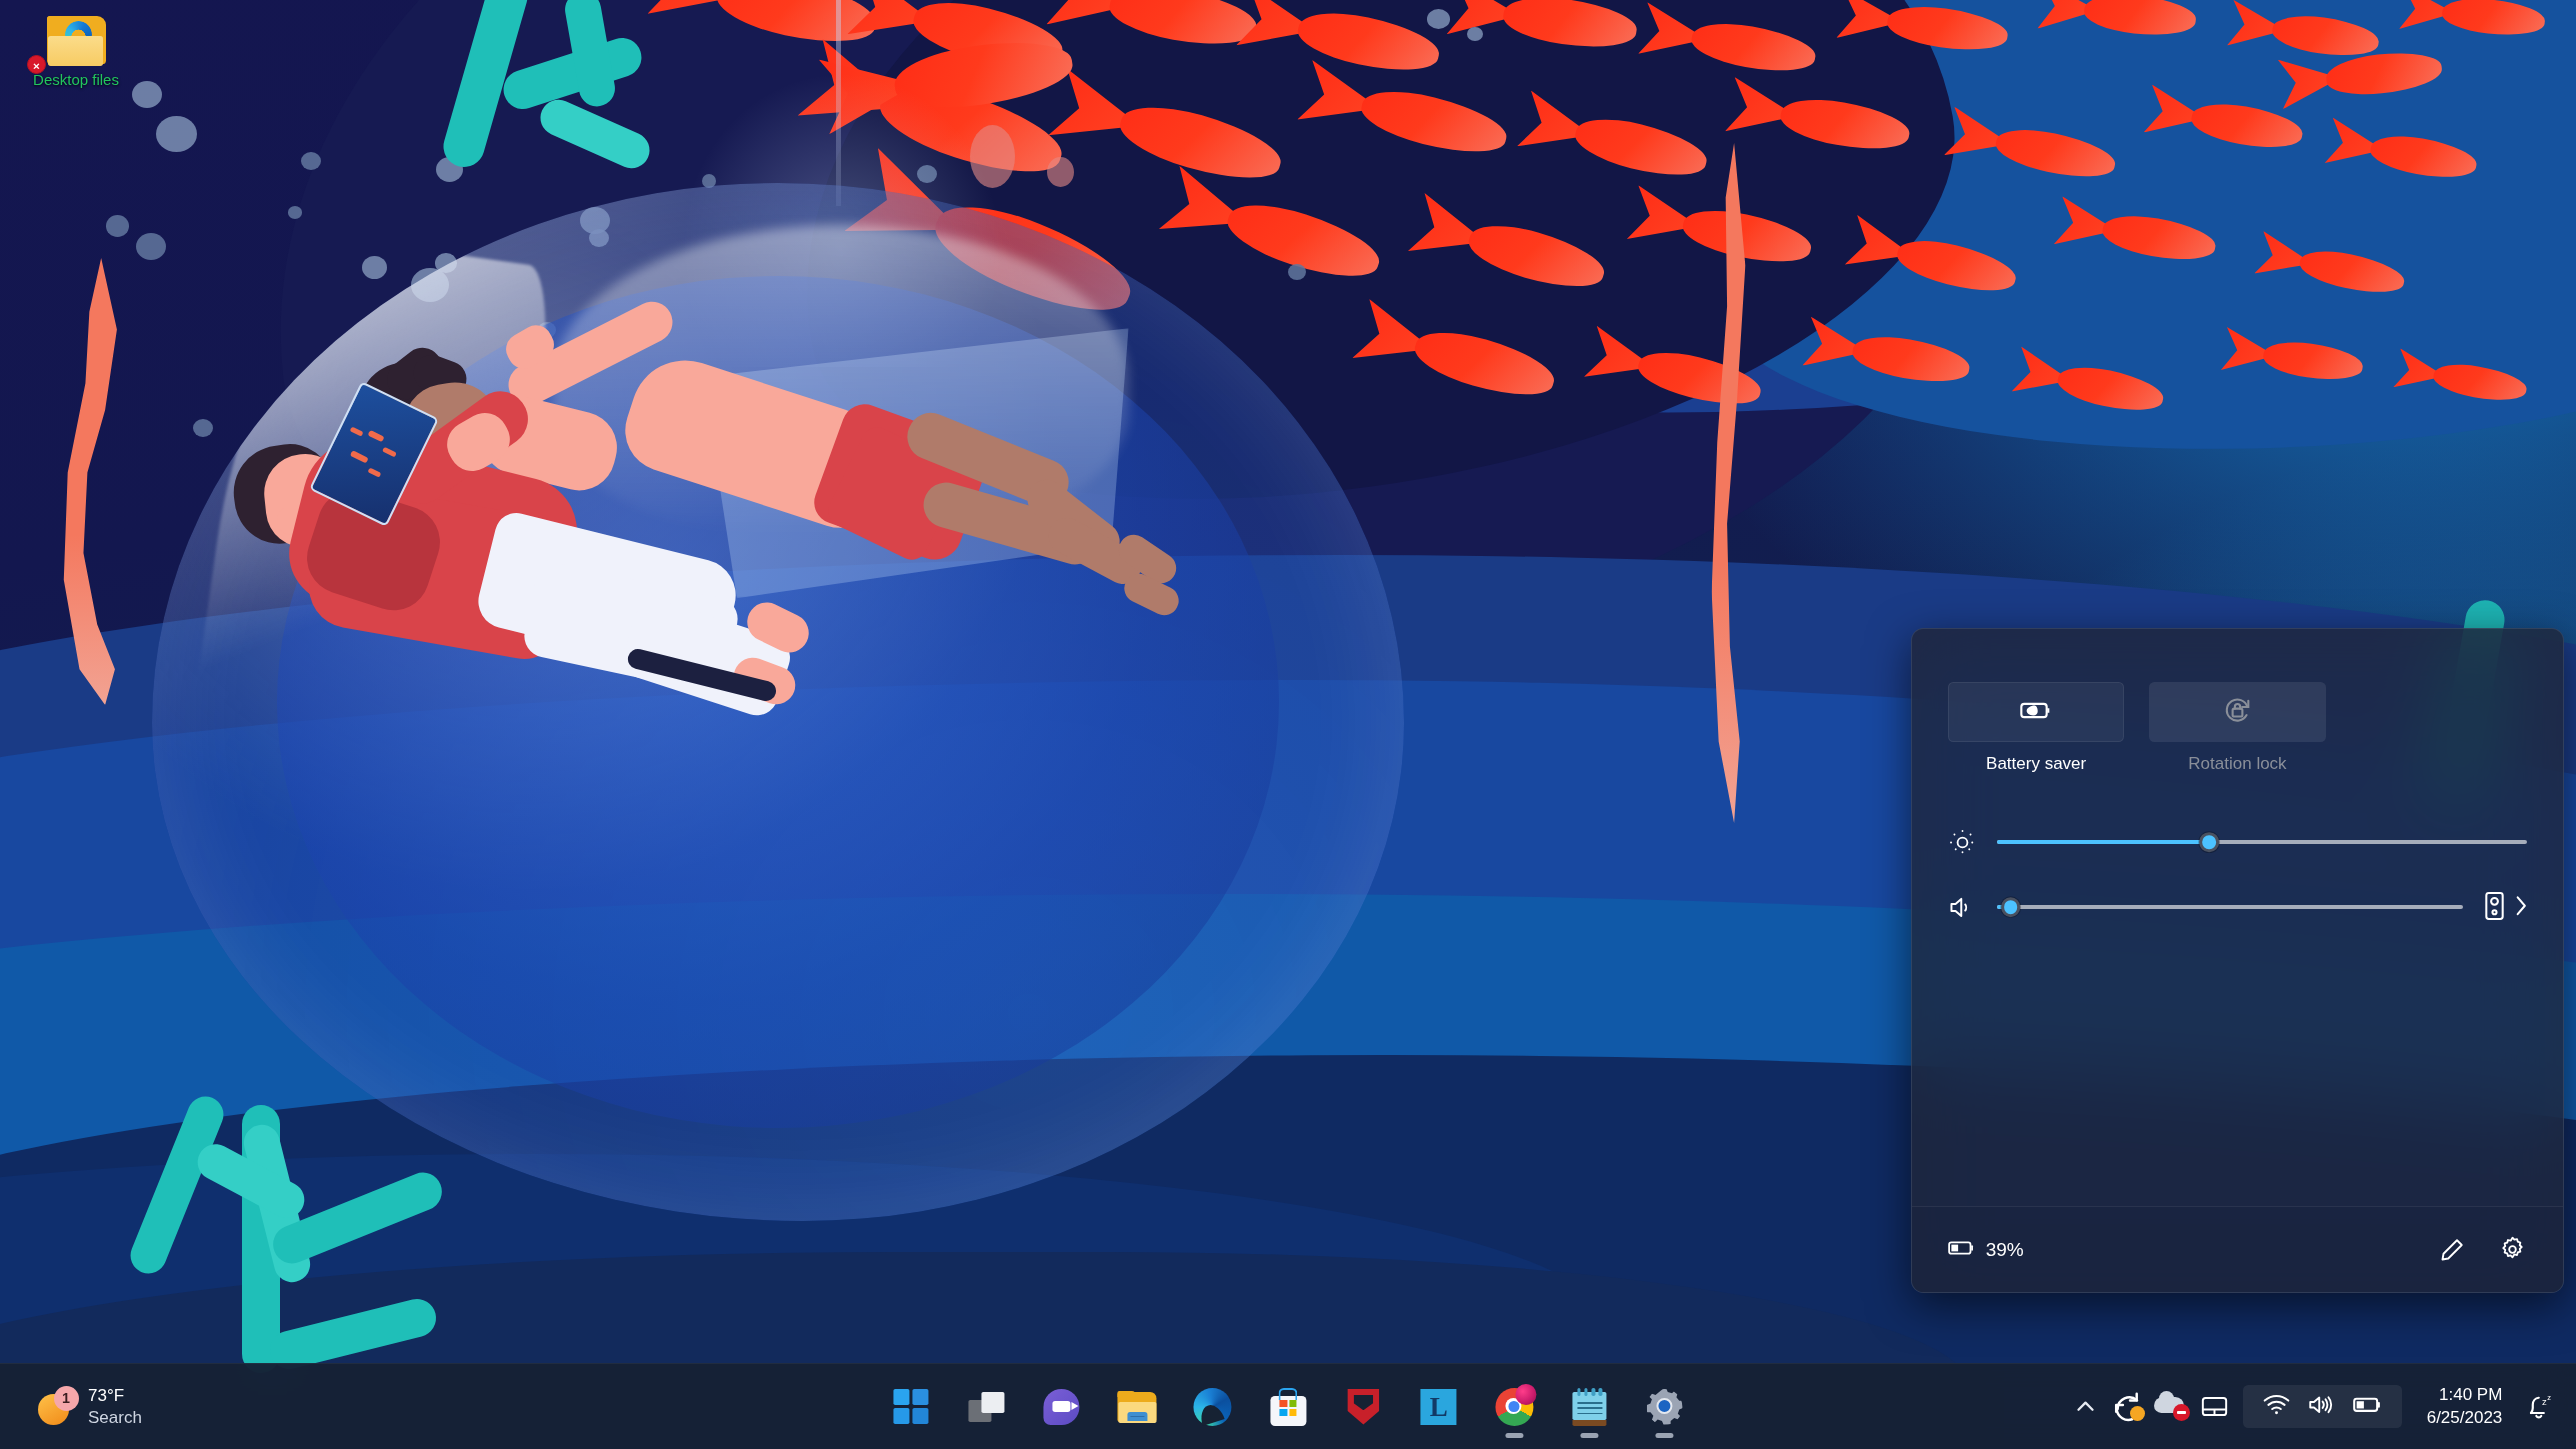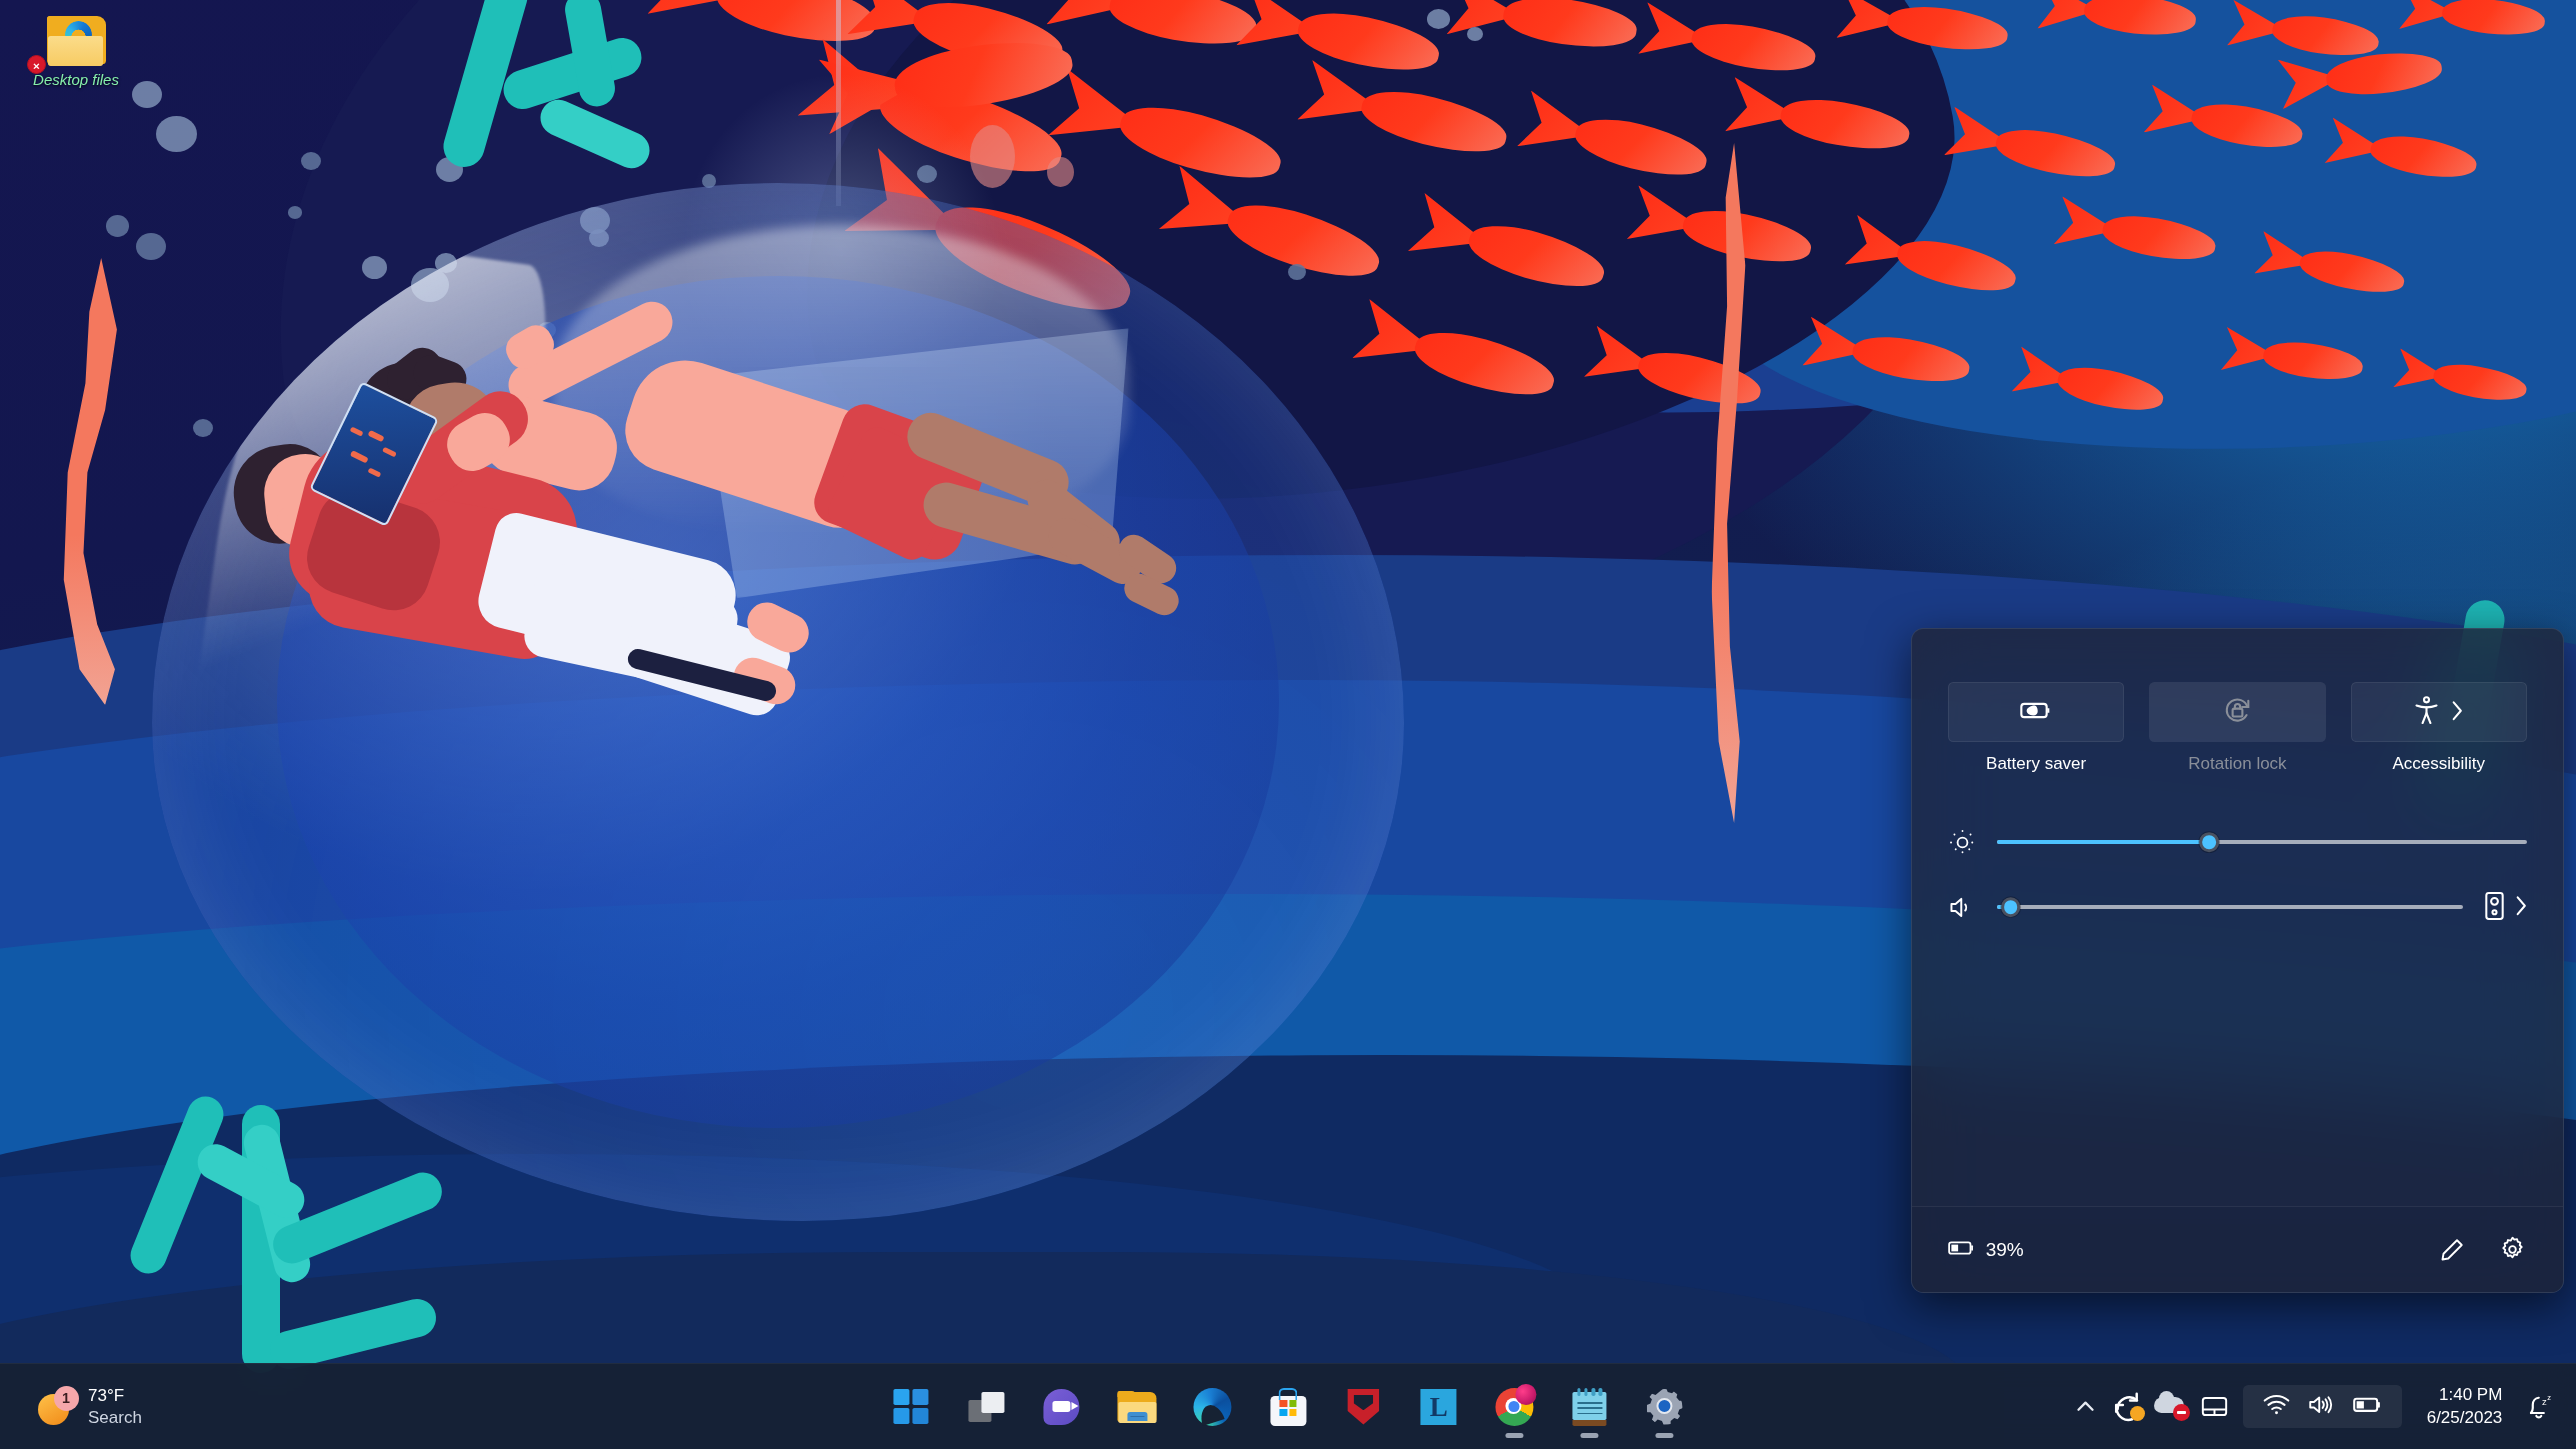--- a/index.html
+++ b/index.html
@@ -173,23 +173,22 @@
     background:conic-gradient(from 210deg, #41d6b0, #2fb3e8, #1478d4, #0d5fb5, #41d6b0);
     -webkit-mask:radial-gradient(circle at 50% 58%, transparent 0 34%, #000 35%);
             mask:radial-gradient(circle at 50% 58%, transparent 0 34%, #000 35%);
   }
   .err-badge {
     position:absolute; left:9px; top:39px; width:19px; height:19px; border-radius:50%;
     background:#d8182a; color:#fff; font-size:11.6px; line-height:19px; text-align:center; font-weight:bold;
     border:1.8px solid #b51222;
   }
   #desk-icon .lbl {
-    margin-top:5.4px; color:#86efac; font-size:15px;
+    margin-top:5.4px; color:#22c55e; font-size:15px;
     text-shadow:0 0.9px 2.7px rgba(0,0,0,.9);
-    font-style:italic;
   }
 
   
   #quick-settings {
     position:absolute; left:1911px; top:628px; width:653px; height:665px;
     border-radius:12.5px;
     background:rgba(32,38,54,.80);
     backdrop-filter:blur(38px) saturate(140%);
     -webkit-backdrop-filter:blur(38px) saturate(140%);
     border:0.9px solid rgba(125,140,170,.22);
@@ -757,38 +756,20 @@
               <path d="M18.5 8.2a8 8 0 10-.6 6.3"></path>
               <path d="M19.2 3.6v4.7h-4.7"></path>
               <rect x="7.3" y="9.6" width="7.4" height="6" rx="1.2"></rect>
               <path d="M9 9.6V8.1a2 2 0 014 0v1.5"></path>
             </svg>
           </span>
         </div>
         <div class="qs-label muted">Rotation lock</div>
       </div>
 
-      <div class="qs-cell qs-row2">
-        <div class="qs-btn off" style="gap:12.5px;">
-          <span>
-            <svg width="25" height="29" viewBox="0 0 18 22" fill="none" stroke="#fff" stroke-width="1.6" stroke-linecap="round">
-              <circle cx="9" cy="2.9" r="1.9"></circle>
-              <path d="M1.4 7.2c2.4.9 5 1.4 7.6 1.4s5.2-.5 7.6-1.4"></path>
-              <path d="M9 8.6v4.4"></path>
-              <path d="M9 13l-3 7.5M9 13l3 7.5"></path>
-            </svg>
-          </span>
-          <span>
-            <svg width="12.5" height="21.5" viewBox="0 0 10 18" fill="none" stroke="#fff" stroke-width="1.7" stroke-linecap="round" stroke-linejoin="round">
-                <path d="M2 2l6 7-6 7"></path>
-              </svg>
-          </span>
-        </div>
-        <div class="qs-label">Accessibility</div>
-      </div>
     </div>
 
     <div class="slider-row first">
       <span class="slider-ic">
         <svg width="27" height="27" viewBox="0 0 22 22" fill="none" stroke="#fff" stroke-width="1.5" stroke-linecap="round">
           <circle cx="11" cy="11" r="4"></circle>
           <path d="M11 1.6v1.5M11 18.9v1.5M1.6 11h1.5M18.9 11h1.5M4.4 4.4l1.1 1.1M16.5 16.5l1.1 1.1M17.6 4.4l-1.1 1.1M5.5 16.5l-1.1 1.1" stroke-dasharray="0.1 2.6"></path>
         </svg>
       </span>
       <div class="track">

